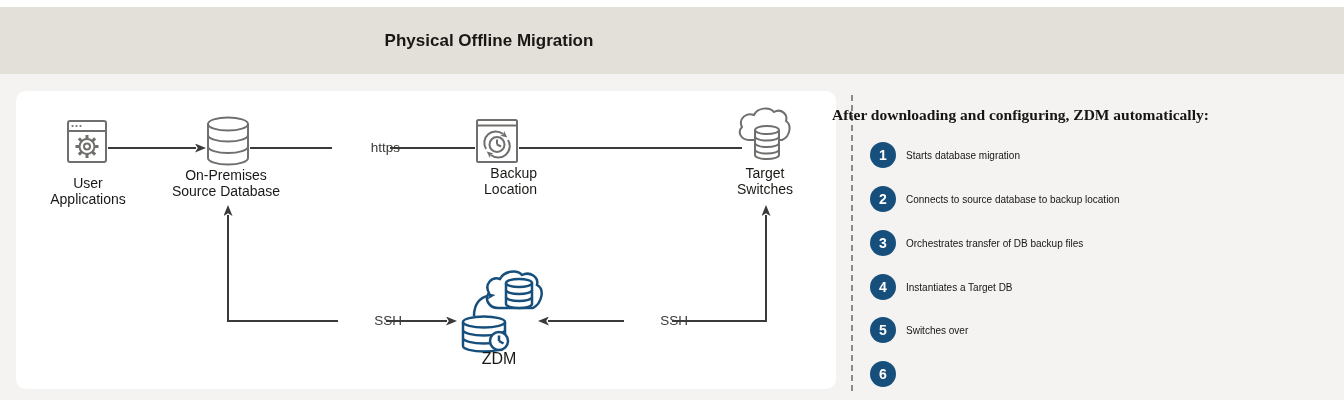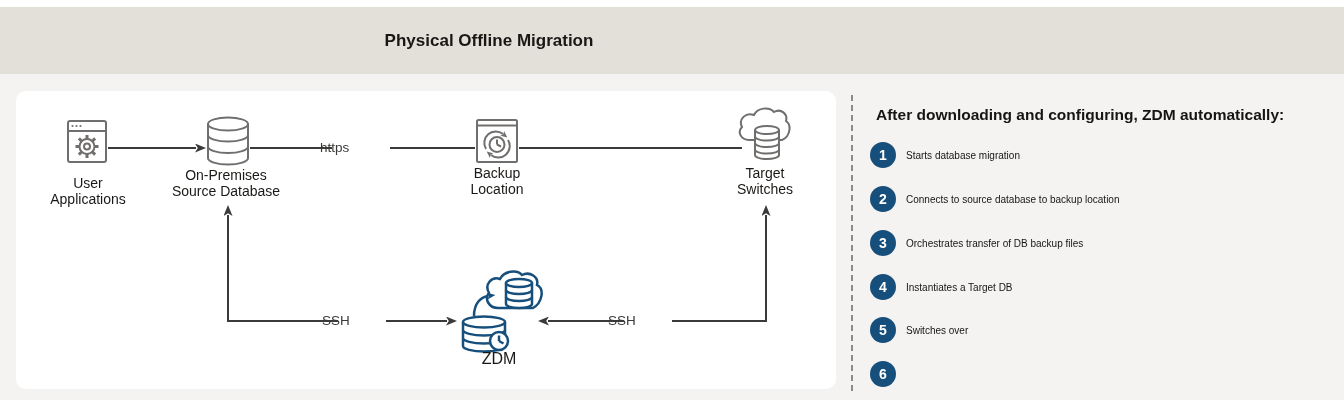--- a/index.html
+++ b/index.html
@@ -5,26 +5,26 @@
   * { margin:0; padding:0; box-sizing:border-box; }
   body { font-family:"Liberation Sans", sans-serif; }
   .page { position:relative; width:1344px; height:400px; background:#f4f3f1; overflow:hidden;margin-top:7px; }
   .banner { position:absolute; left:0; top:0; width:1344px; height:67px; background:#e3e0da; }
   .banner-title { position:absolute; left:489px; top:24px; transform:translateX(-50%);
                   font-size:17px; font-weight:bold; color:#191714; white-space:nowrap; }
   .panel { position:absolute; left:16px; top:84px; width:820px; height:298px;
            background:#ffffff; border-radius:10px; }
   .panel svg { position:absolute; left:0; top:0; }
   .lbl { position:absolute; text-align:center; font-size:14px; line-height:16px; color:#1b1916; }
-  .edge-lbl { position:absolute; text-align:left; font-size:13.5px; color:#3b3a38; }
+  .edge-lbl { position:absolute; text-align:right; font-size:13.5px; color:#3b3a38; }
   .zdm-lbl { position:absolute; text-align:center; font-size:16px; color:#1b1916; }
   .sep { position:absolute; left:851px; top:88px; height:296px; width:0;
          border-left:2px dashed #8c8a87; }
-  .steps-heading { position:absolute; left:876px; top:99px; font-size:15.5px;
-                   font-weight:bold; color:#161513; }
+  .steps-heading { position:absolute; left:832px; top:99px; font-size:15.5px;
+                   font-weight:bold; color:#161513;font-family:Liberation Serif, serif; }
   .step-row { position:absolute; left:870px; height:26px; display:flex;
               align-items:center; gap:10px; }
   .step-badge { width:26px; height:26px; border-radius:50%; background:#174f7c;
                 color:#ffffff; font-size:14px; font-weight:bold; display:flex;
                 align-items:center; justify-content:center; flex:0 0 26px; }
   .step-text { font-size:10px; color:#161513; white-space:nowrap; }
 </style>
 </head>
 <body>
 
@@ -129,21 +129,21 @@
     </svg>
 
     <div class="lbl" style="left:22px;  top:84px; width:100px;">
       <span style="display:block">User</span>
       <span style="display:block">Applications</span>
     </div>
     <div class="lbl" style="left:145px; top:76px; width:130px;">
       <span style="display:block">On-Premises</span>
       <span style="display:block">Source Database</span>
     </div>
-    <div class="lbl" style="left:441px; top:74px; width:80px;">
+    <div class="lbl" style="left:441px; top:74px; width:80px;text-align:right;">
       <span style="display:block">Backup</span>
       <span style="display:block">Location</span>
     </div>
     <div class="lbl" style="left:709px; top:74px; width:80px;">
       <span style="display:block">Target</span>
       <span style="display:block">Switches</span>
     </div>
     <div class="zdm-lbl" style="left:443px; top:259px; width:80px;">ZDM</div>
 
     <div class="edge-lbl" style="left:304px; top:49px;  width:80px;">https</div>

